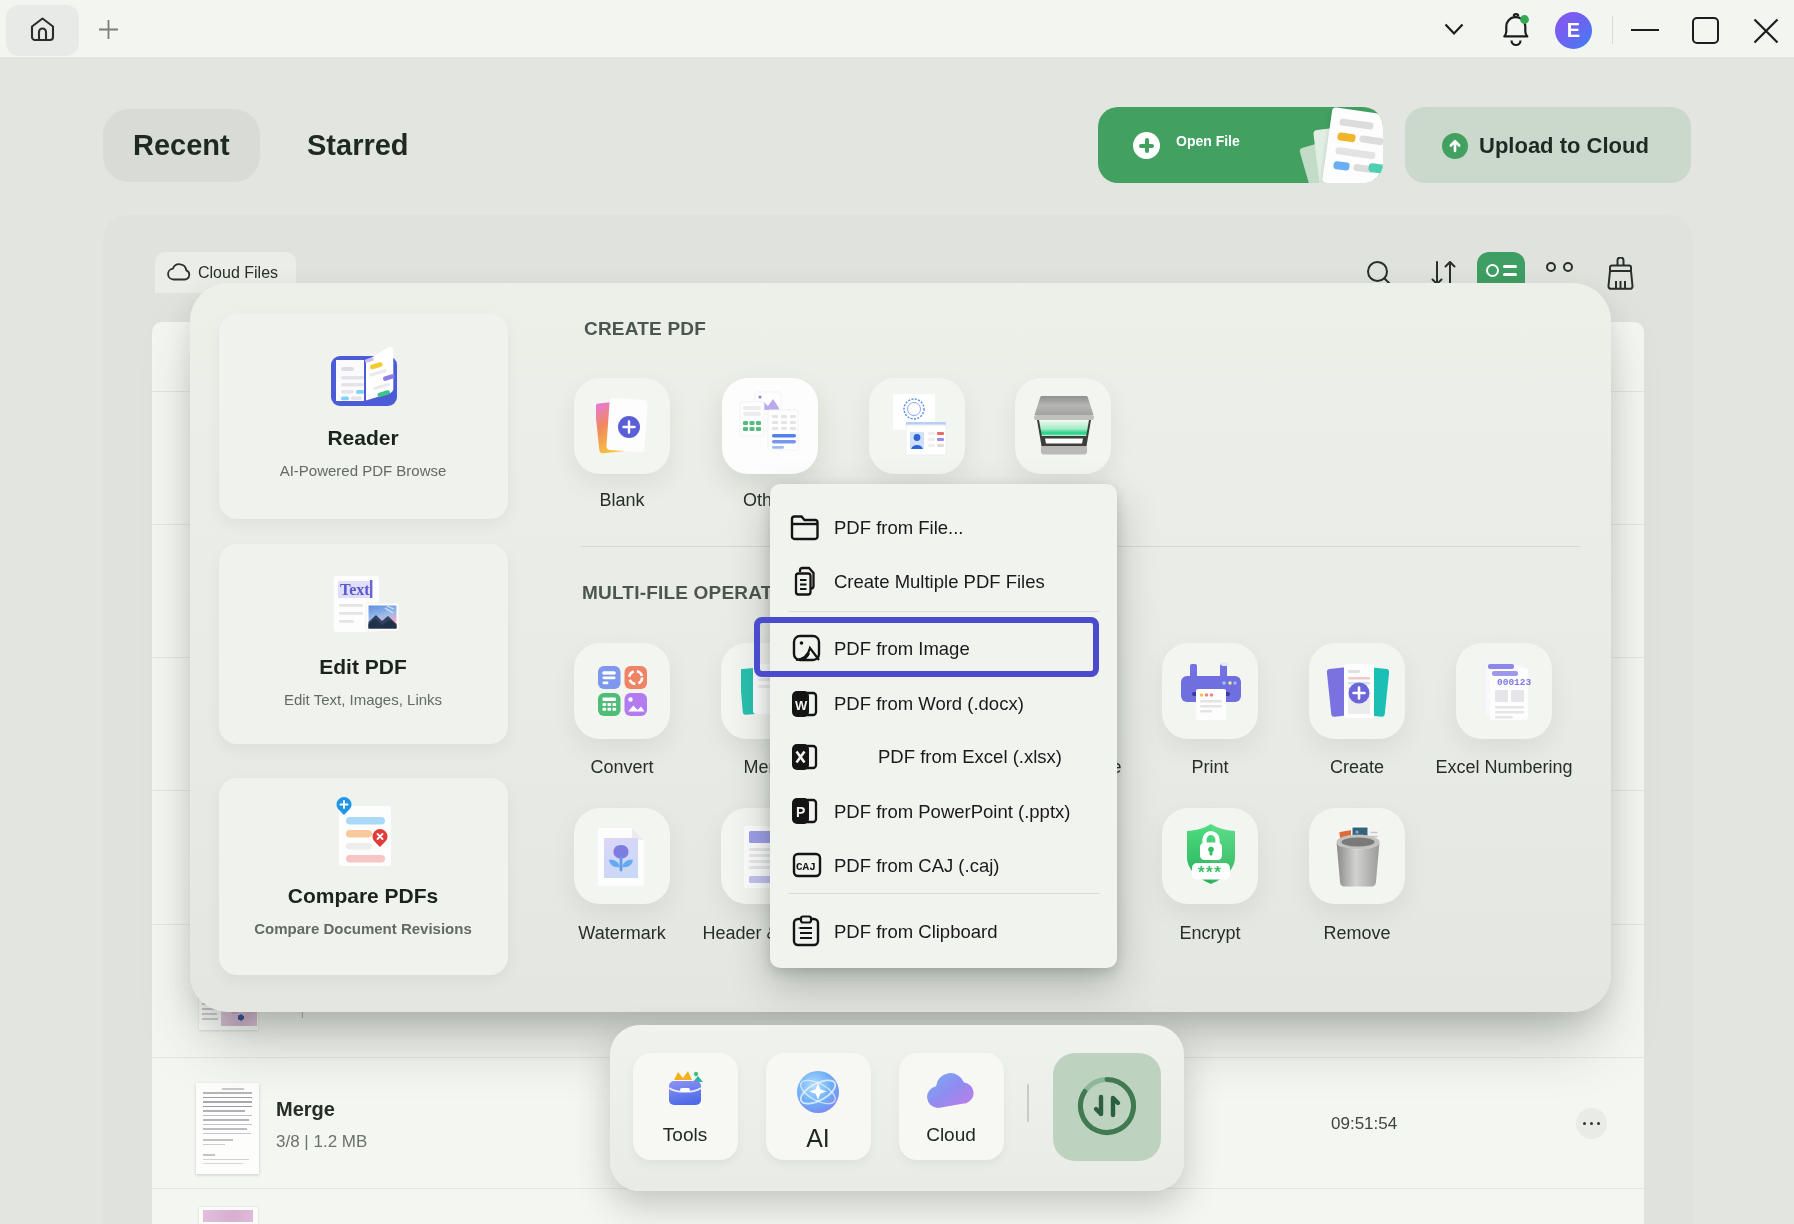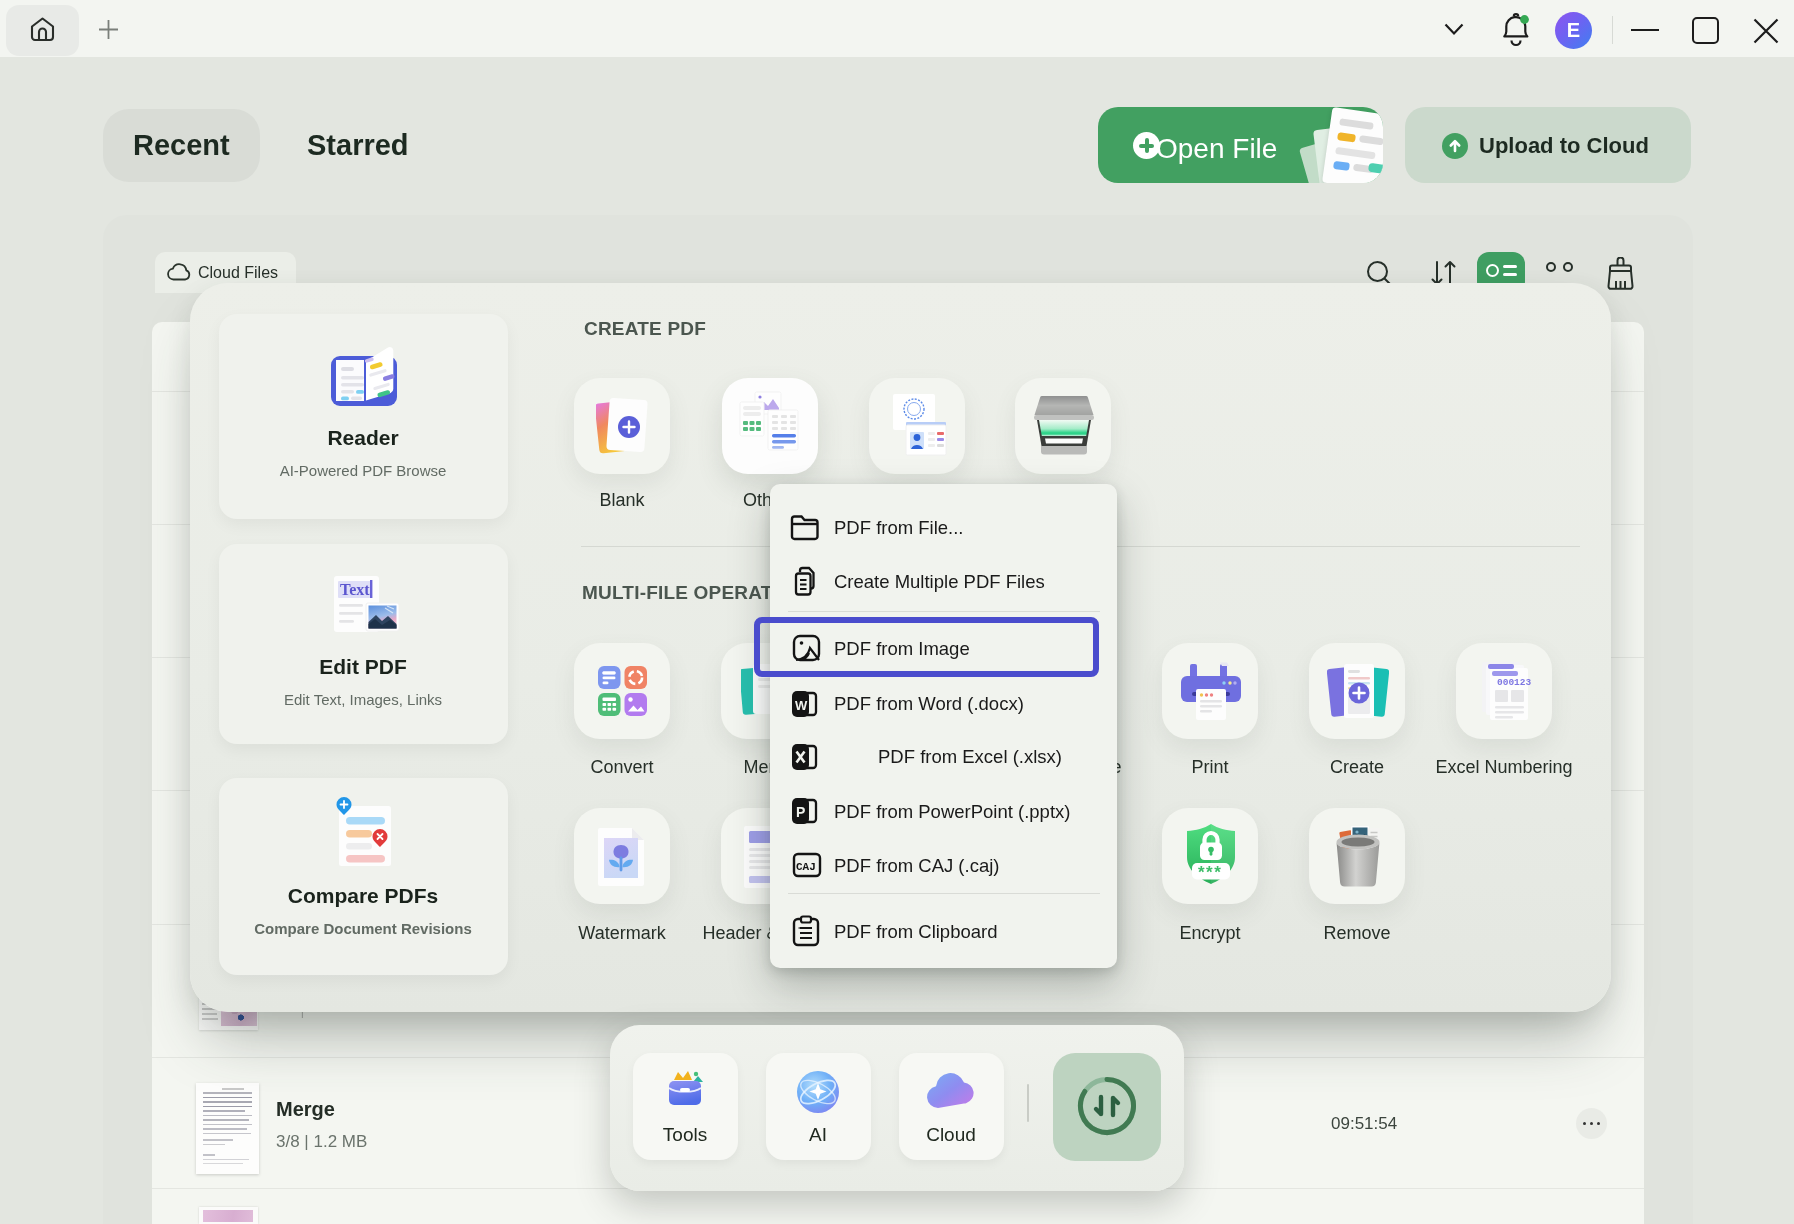--- a/index.html
+++ b/index.html
@@ -38,21 +38,21 @@
 </svg>
 
 <div class="abs" style="left:103px;top:109px;width:157px;height:73px;border-radius:26px;background:#d9dcd6;"></div>
 <div class="abs" style="left:133px;top:129px;font-size:29px;font-weight:bold;color:#1d2a21;">Recent</div>
 <div class="abs" style="left:307px;top:129px;font-size:29px;font-weight:bold;color:#1d2a21;">Starred</div>
 
 <div class="abs" style="left:1098px;top:107px;width:285px;height:76px;border-radius:20px;background:#42a061;overflow:hidden;">
   <div class="abs" style="left:35px;top:25px;width:27px;height:27px;border-radius:50%;background:#fff;"></div>
   <div class="abs" style="left:41px;top:36.5px;width:15px;height:4px;background:#42a061;border-radius:2px;"></div>
   <div class="abs" style="left:46.5px;top:31px;width:4px;height:15px;background:#42a061;border-radius:2px;"></div>
-  <div class="abs" style="left:58px;top:26px;font-size:28px;font-weight:normal;color:#fff;">Open File</div>
+  <div class="abs" style="left:78px;top:26px;font-size:14px;font-weight:bold;color:#fff;">Open File</div>
 
   <div class="abs" style="left:208px;top:34px;width:48px;height:58px;background:#c2dcc8;border-radius:4px;transform:rotate(-16deg);"></div>
   <div class="abs" style="left:219px;top:20px;width:54px;height:68px;background:#e0eee3;border-radius:4px;transform:rotate(-7deg);"></div>
   <div class="abs" style="left:229px;top:4px;width:62px;height:76px;background:#fdfdfd;border-radius:4px;transform:rotate(8deg);box-shadow:0 2px 5px rgba(0,0,0,0.15);">
     <div class="abs" style="left:9px;top:10px;width:34px;height:7px;background:#dcdcdc;border-radius:3px;"></div>
     <div class="abs" style="left:9px;top:24px;width:18px;height:8px;background:#f0b429;border-radius:3px;"></div>
     <div class="abs" style="left:31px;top:24px;width:24px;height:7px;background:#dcdcdc;border-radius:3px;"></div>
     <div class="abs" style="left:9px;top:39px;width:40px;height:7px;background:#e3e3e3;border-radius:3px;"></div>
     <div class="abs" style="left:9px;top:53px;width:16px;height:8px;background:#6aaef5;border-radius:3px;"></div>
     <div class="abs" style="left:29px;top:53px;width:20px;height:7px;background:#dcdcdc;border-radius:3px;"></div>
@@ -576,21 +576,21 @@
       <stop offset="0" stop-color="#b4defc"></stop>
         <stop offset="0.5" stop-color="#6fb0f7"></stop>
         <stop offset="1" stop-color="#8379f0"></stop>
     </radialGradient>
   </defs>
   <circle cx="28" cy="26" r="21" fill="url(#aig)"></circle>
   <ellipse cx="28" cy="26" rx="19" ry="8.5" fill="none" stroke="#dff0ff" stroke-width="1.8" transform="rotate(-28 28 26)" opacity="0.9"></ellipse>
   <ellipse cx="28" cy="26" rx="19" ry="8.5" fill="none" stroke="#eef7ff" stroke-width="1.4" transform="rotate(28 28 26)" opacity="0.7"></ellipse>
   <path d="M28 17 l2.3 6.2 6.2 2.3 -6.2 2.3 -2.3 6.2 -2.3 -6.2 -6.2 -2.3 6.2 -2.3 z" fill="#fff"></path>
 </svg>
-<div class="abs" style="left:818px;top:1124px;transform:translateX(-50%);font-size:19px;color:#20291f;">AI</div>
+<div class="abs" style="left:818px;top:1124px;transform:translateX(-50%);font-size:25px;color:#20291f;">AI</div>
 
 <svg class="abs" style="left:925px;top:1072px" width="54" height="40" viewBox="0 0 54 40">
   <defs>
     <linearGradient id="cg" x1="0" y1="0" x2="1" y2="1">
       <stop offset="0" stop-color="#79aef5"></stop>
         <stop offset="0.5" stop-color="#8f8cf0"></stop>
         <stop offset="1" stop-color="#c77ae8"></stop>
     </linearGradient>
   </defs>
   <path d="M13 36 a11 11 0 0 1 -2 -21.8 A14.5 14.5 0 0 1 39 10.5 a10.5 10.5 0 0 1 2.5 20.4 q-1 .6 -2.5 .6 z" fill="url(#cg)"></path>

